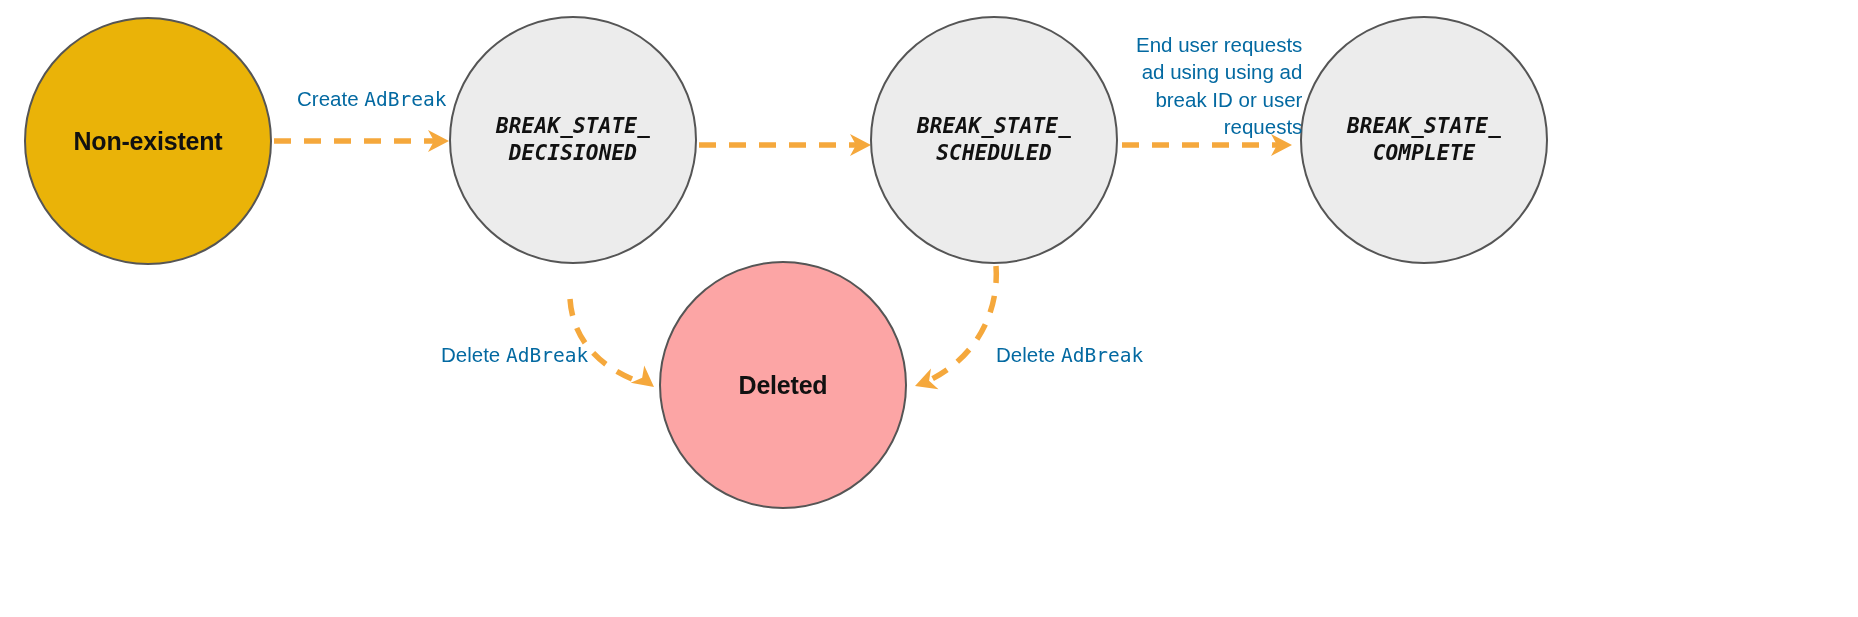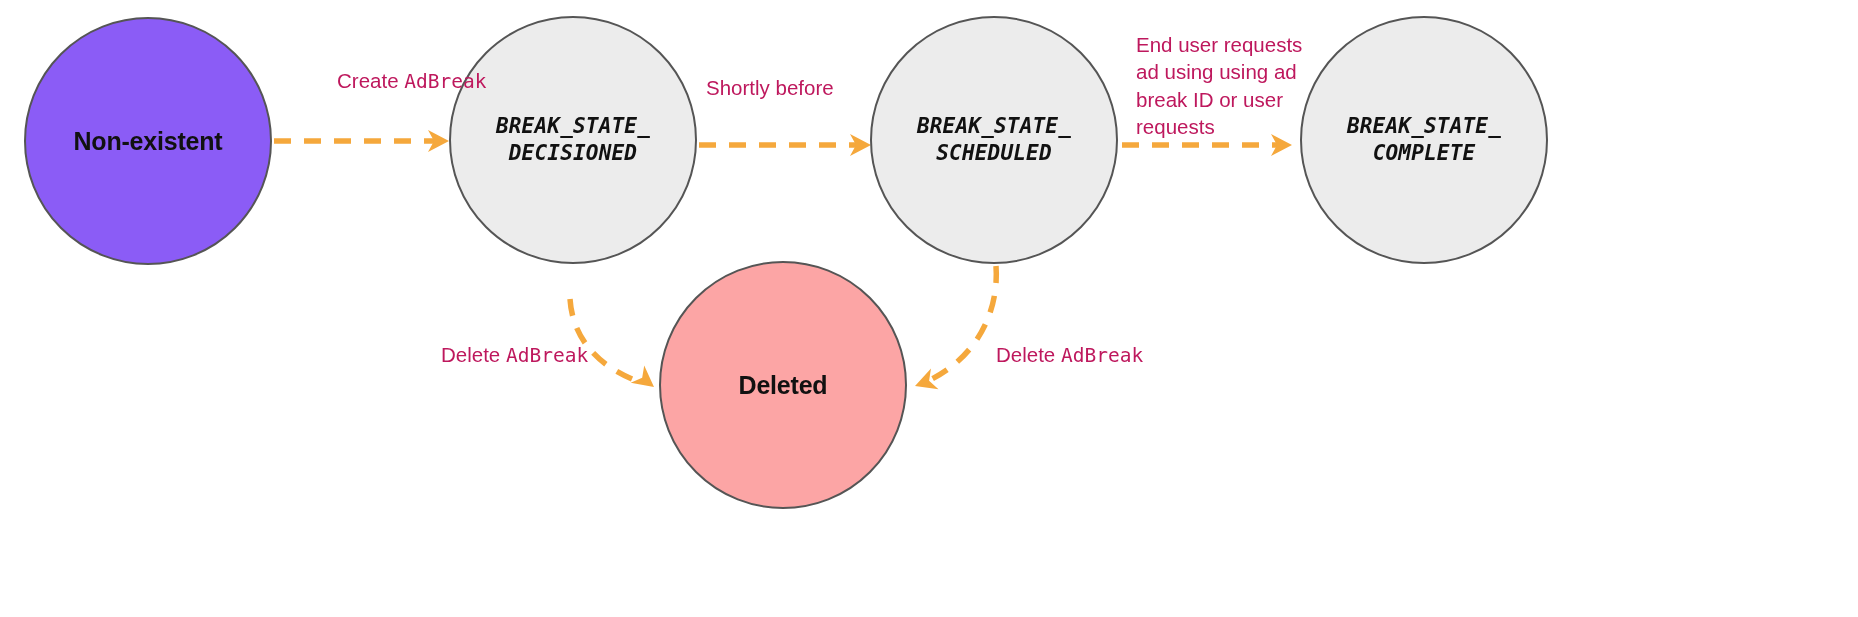--- a/index.html
+++ b/index.html
@@ -47,24 +47,25 @@
     letter-spacing: -0.2px;
   }
   .node-label.mono {
     font-family: "DejaVu Sans Mono", monospace;
     font-size: 21px;
     letter-spacing: 0.2px;
     font-style: italic;
   }
   .edge-label {
     position: absolute;
-    color: #be185d;
+    color: #0369a1;
     font-size: 20.5px;
     line-height: 1.33;
     white-space: nowrap;
+    text-align: right;
   }
   .edge-label .sans {
     font-family: "Liberation Sans", sans-serif;
   }
   .edge-label .mono {
     font-family: "DejaVu Sans Mono", monospace;
     font-size: 19.5px;
   }
   .edge-label .ln {
     display: block;
@@ -82,42 +83,41 @@
       <path d="M 0 0 L -21 -11 L -15 0 L -21 11 Z" fill="#f5a83c" transform="translate(871,145) rotate(0)"></path>
       <path d="M 1122 145 L 1283 145" fill="none" stroke="#f5a83c" stroke-width="5.5" stroke-linecap="butt" stroke-dasharray="17 13"></path>
       <path d="M 0 0 L -21 -11 L -15 0 L -21 11 Z" fill="#f5a83c" transform="translate(1292,145) rotate(0)"></path>
       <path d="M 570 299 C 572 330 589 364 642 383" fill="none" stroke="#f5a83c" stroke-width="5.5" stroke-linecap="butt" stroke-dasharray="17 13"></path>
       <path d="M 0 0 L -21 -11 L -15 0 L -21 11 Z" fill="#f5a83c" transform="translate(654,387) rotate(38)"></path>
       <path d="M 996 266 C 999 305 982 355 928 381" fill="none" stroke="#f5a83c" stroke-width="5.5" stroke-linecap="butt" stroke-dasharray="17 13"></path>
       <path d="M 0 0 L -21 -11 L -15 0 L -21 11 Z" fill="#f5a83c" transform="translate(915,386) rotate(160)"></path>
     </svg>
 
   <div id="node-layer">
-      <div class="node" style="left: 24px; top: 17px; width: 248px; height: 248px; background: #8b5cf6; border-color: rgb(85, 85, 85);">
+      <div class="node" style="left: 24px; top: 17px; width: 248px; height: 248px; background: #eab308; border-color: rgb(85, 85, 85);">
         <div class="node-label sans"><div>Non-existent</div></div>
       </div>
       <div class="node" style="left: 449px; top: 16px; width: 248px; height: 248px; background: rgb(236, 236, 236); border-color: rgb(85, 85, 85);">
         <div class="node-label mono"><div>BREAK_STATE_</div><div>DECISIONED</div></div>
       </div>
       <div class="node" style="left: 870px; top: 16px; width: 248px; height: 248px; background: rgb(236, 236, 236); border-color: rgb(85, 85, 85);">
         <div class="node-label mono"><div>BREAK_STATE_</div><div>SCHEDULED</div></div>
       </div>
       <div class="node" style="left: 1300px; top: 16px; width: 248px; height: 248px; background: rgb(236, 236, 236); border-color: rgb(85, 85, 85);">
         <div class="node-label mono"><div>BREAK_STATE_</div><div>COMPLETE</div></div>
       </div>
       <div class="node" style="left: 659px; top: 261px; width: 248px; height: 248px; background: #fca5a5; border-color: rgb(85, 85, 85);">
         <div class="node-label sans"><div>Deleted</div></div>
       </div>
     </div>
   <div id="label-layer">
-      <div class="edge-label" style="left: 297px; top: 67px; margin-left: 40px;">
+      <div class="edge-label" style="left: 297px; top: 85px;">
         <span class="ln"><span class="sans">Create </span><span class="mono">AdBreak</span></span>
       </div>
       <div class="edge-label" style="left: 706px; top: 74px;">
-        <span class="ln"><span class="sans">Shortly before</span></span>
       </div>
       <div class="edge-label" style="left: 1136px; top: 31px;">
         <span class="ln"><span class="sans">End user requests</span></span>
         <span class="ln"><span class="sans">ad using using ad</span></span>
         <span class="ln"><span class="sans">break ID or user</span></span>
         <span class="ln"><span class="sans">requests</span></span>
       </div>
       <div class="edge-label" style="left: 441px; top: 341px;">
         <span class="ln"><span class="sans">Delete </span><span class="mono">AdBreak</span></span>
       </div>

